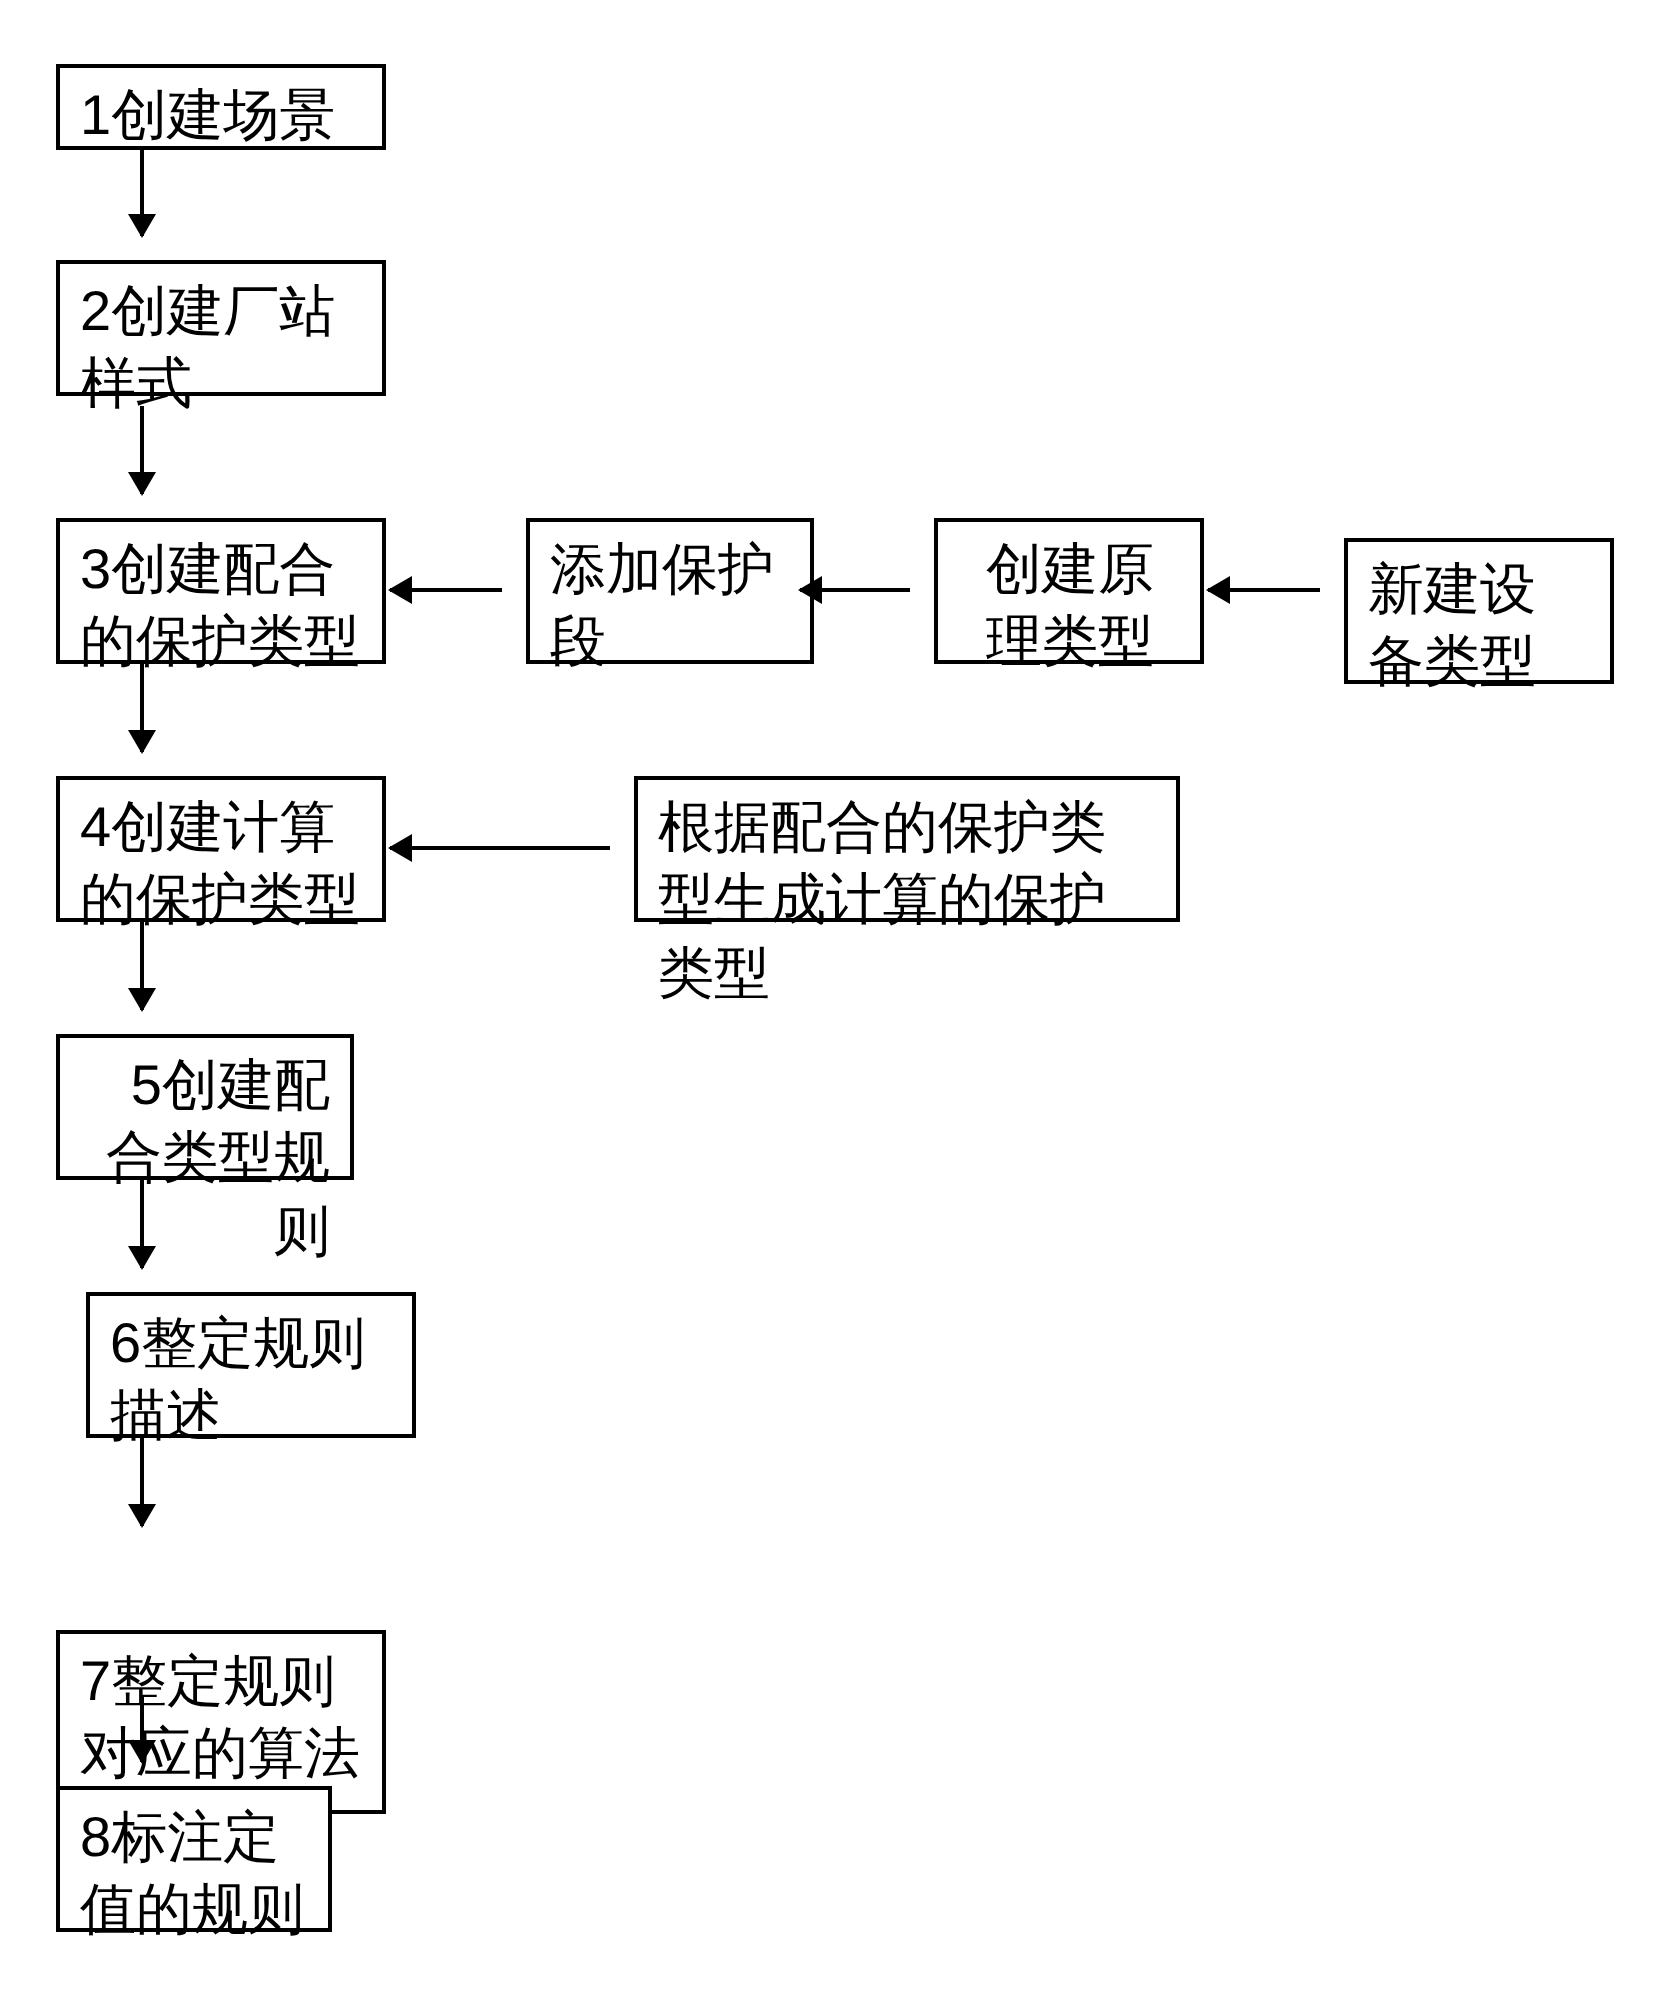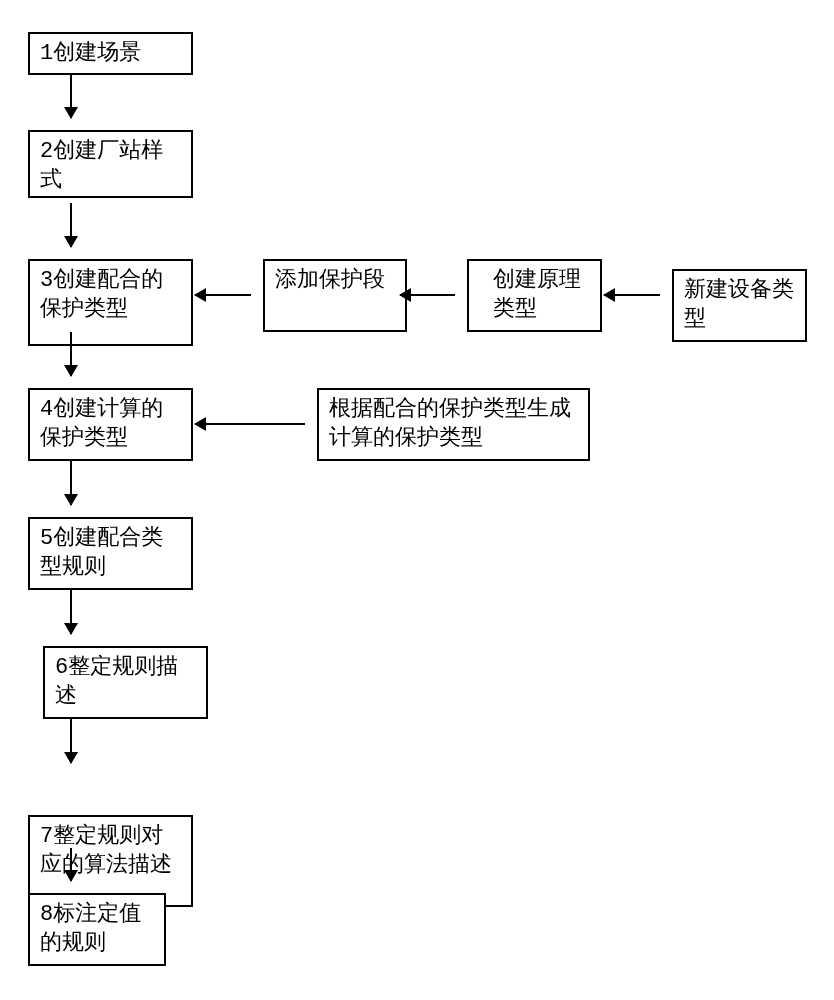--- a/index.html
+++ b/index.html
@@ -12,26 +12,25 @@
       font-family: "SimSun", "Microsoft YaHei", sans-serif;
       width: 834px;
       height: 1000px;
       position: relative;
     }
     .box {
       position: absolute;
       border: 2px solid #000;
       background: #fff;
       padding: 6px 10px;
-      font-size: 22px;
+      font-size: 28px;
       line-height: 1.3;
       display: flex;
       align-items: flex-start;
       justify-content: flex-start;
-      font-family: Liberation Mono, monospace;
     }
     .arrow-v {
       position: absolute;
       width: 2px;
       background: #000;
     }
     .arrow-v::after {
       content: '';
       position: absolute;
       bottom: -1px;
@@ -65,29 +64,29 @@
 <body>
 
 <div class="box" style="left:28px; top:32px; width:165px; height:43px;">
   <span>1创建场景</span>
 </div>
 
 <div class="box" style="left:28px; top:130px; width:165px; height:68px;">
   <span>2创建厂站样式</span>
 </div>
 
-<div class="box" style="left:28px; top:259px; width:165px; height:87px;">
+<div class="box" style="left:28px; top:259px; width:165px; height:73px;">
   <span>3创建配合的保护类型</span>
 </div>
 
 <div class="box" style="left:28px; top:388px; width:165px; height:73px;justify-content:center;">
   <span>4创建计算的保护类型</span>
 </div>
 
-<div class="box" style="left:28px; top:517px; width:165px; height:73px;">
+<div class="box" style="left:28px; top:517px; width:149px; height:73px;text-align:right;">
   <span>5创建配合类型规则</span>
 </div>
 
 <div class="box" style="left:43px; top:646px; width:165px; height:73px;">
   <span>6整定规则描述</span>
 </div>
 
 <div class="box" style="left:28px; top:815px; width:165px; height:92px;">
   <span>7整定规则对应的算法描述</span>
 </div>

